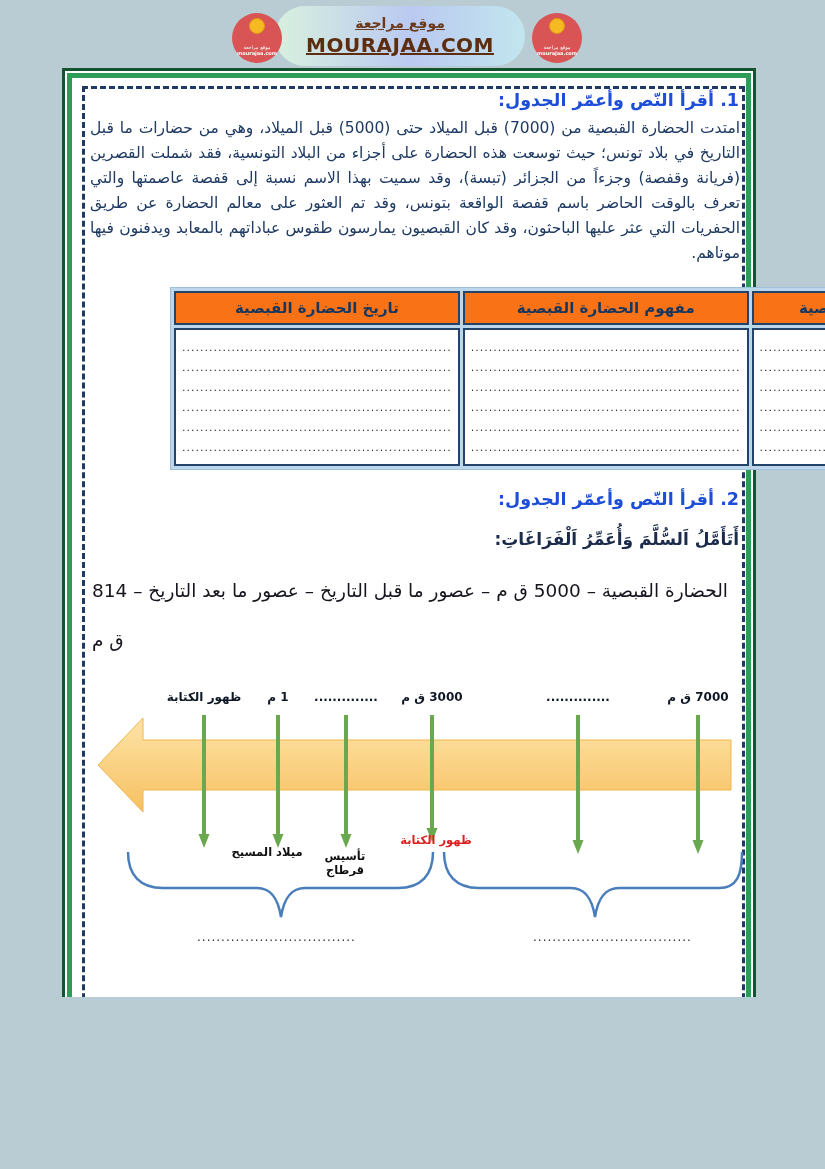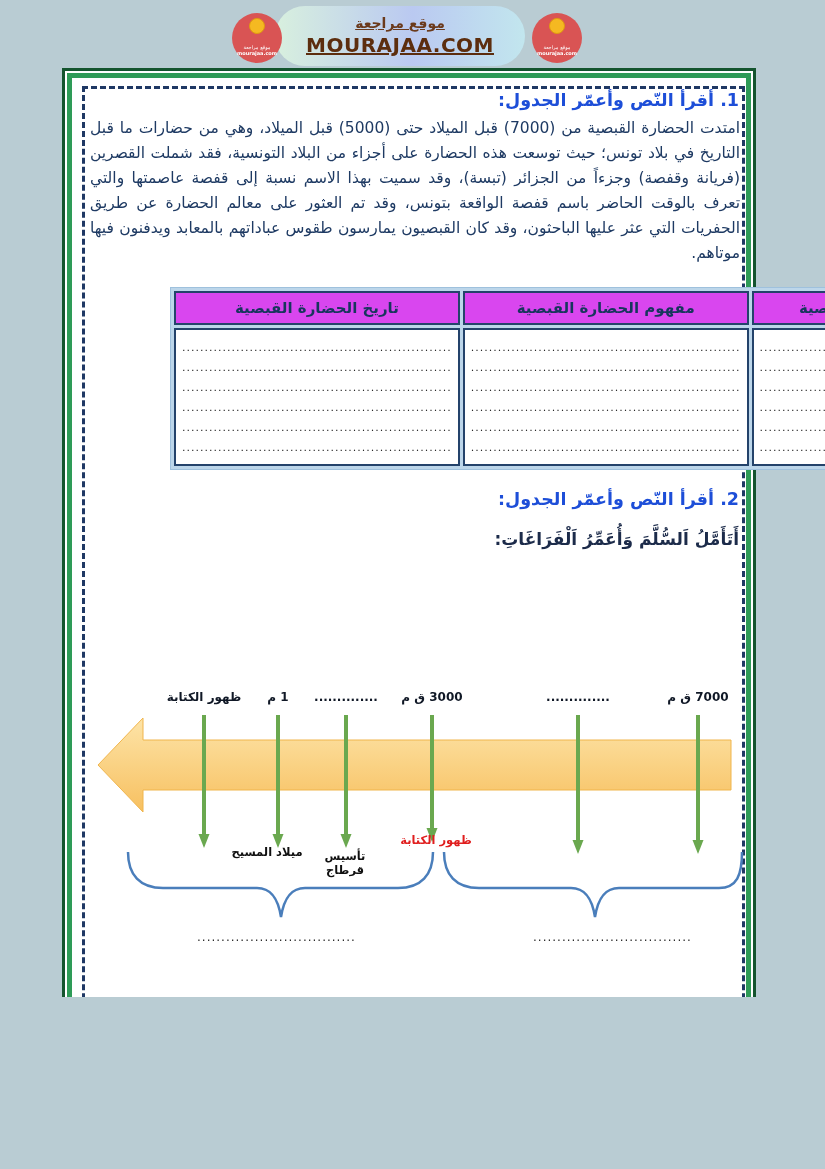--- a/index.html
+++ b/index.html
@@ -23,21 +23,21 @@
     border:3px solid #14542e;box-shadow:inset 0 0 0 2px #ffffff, inset 0 0 0 7px #2e9b57;z-index:1;}
   .dashed-frame{position:absolute;left:82px;top:86px;width:663px;height:994px;border:3px dashed #1f3864;z-index:2;}
 
   .sec-title{position:absolute;direction:rtl;font-size:17.5px;font-weight:bold;color:#1d4ed8;z-index:3;white-space:nowrap;}
   .para{position:absolute;left:90px;top:116px;width:650px;direction:rtl;text-align:justify;
     font-size:15.5px;line-height:25px;color:#1e3a63;z-index:3;}
 
   
   .tbl-wrap{position:absolute;left:170px;top:287px;width:489px;z-index:3;}
   table.ans{width:100%;border-collapse:separate;border-spacing:3px;background:#bcd6ea;border:1px solid #9fc1dd;direction:rtl;}
-  table.ans th{border:2px solid #24436b;background:#d946ef;color:#17365d;font-size:15px;font-weight:bold;
+  table.ans th{border:2px solid #24436b;background:#f97316;color:#17365d;font-size:15px;font-weight:bold;
     padding:5px 4px;line-height:1.35;width:33.33%;}
   table.ans td{border:2px solid #24436b;background:#ffffff;padding:8px 6px 6px 6px;vertical-align:top;height:130px;}
   .dotline{font-size:11px;line-height:20px;letter-spacing:1px;color:#2b2b2b;white-space:nowrap;overflow:hidden;text-align:center;}
 
   .instruction{position:absolute;direction:rtl;font-size:17px;font-weight:700;color:#1c2b4a;z-index:3;white-space:nowrap;}
   .word-bank{position:absolute;left:92px;top:566px;width:650px;direction:rtl;text-align:left;
     font-size:18.5px;line-height:50px;color:#15151e;z-index:3;}
 
   
   .tl-label{position:absolute;width:140px;text-align:center;font-size:12px;font-weight:bold;color:#101826;direction:rtl;z-index:4;white-space:nowrap;}
@@ -112,20 +112,21 @@
             <div class="dotline">............................................................</div>
             <div class="dotline">............................................................</div>
           </td>
         </tr>
       </tbody>
     </table>
   </div>
 
   <div class="sec-title" style="right:86px;top:489px;text-align:center;">2. أقرأ النّص وأعمّر الجدول:</div>
   <div class="instruction" style="right:86px;top:529px;">أَتَأَمَّلُ اَلسُّلَّمَ وَأُعَمِّرُ اَلْفَرَاغَاتِ:</div>
+  <div class="word-bank">الحضارة القبصية – 5000 ق م – عصور ما قبل التاريخ – عصور ما بعد التاريخ – 814 ق م</div>
 
   <svg class="tl" width="670" height="310" viewBox="0 0 670 310">
     <defs>
       <linearGradient id="ag" x1="0" y1="0" x2="0" y2="1">
         <stop offset="0" stop-color="#fde4a8"></stop>
         <stop offset="1" stop-color="#f7c060"></stop>
       </linearGradient>
     </defs>
 
     <polygon points="13,95 58,48 58,70 646,70 646,120 58,120 58,142" fill="url(#ag)" stroke="#f0b54d" stroke-width="1"></polygon>

